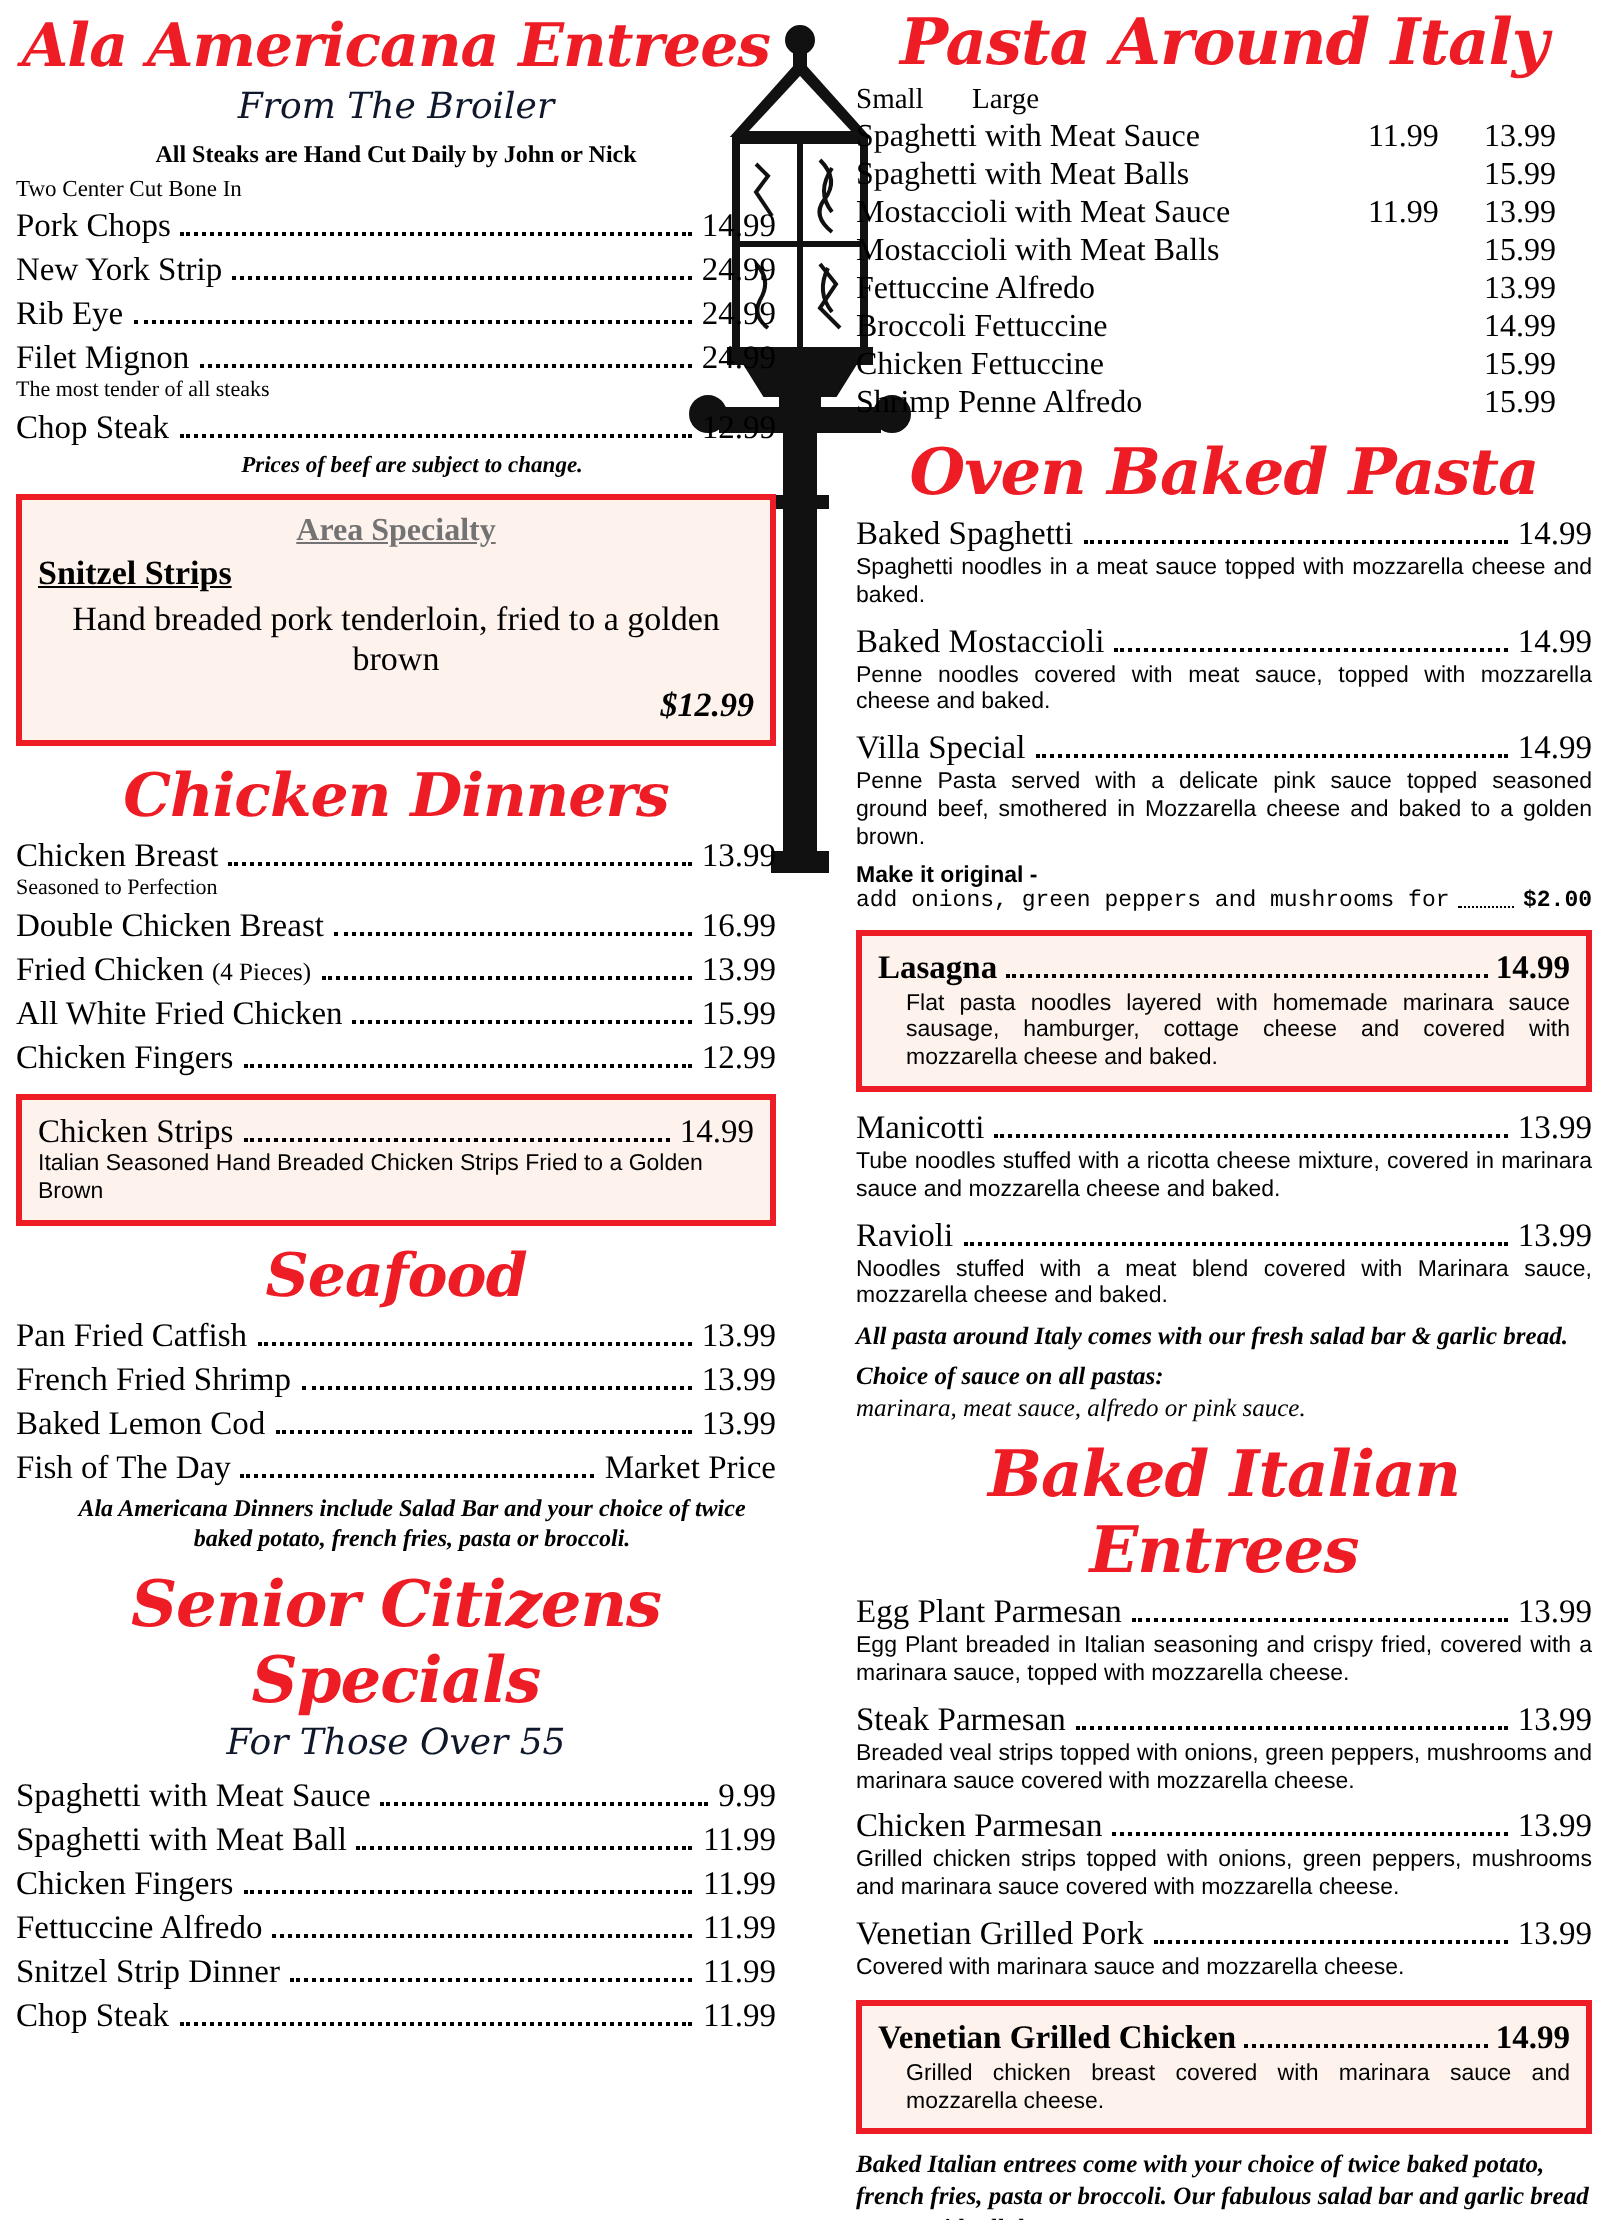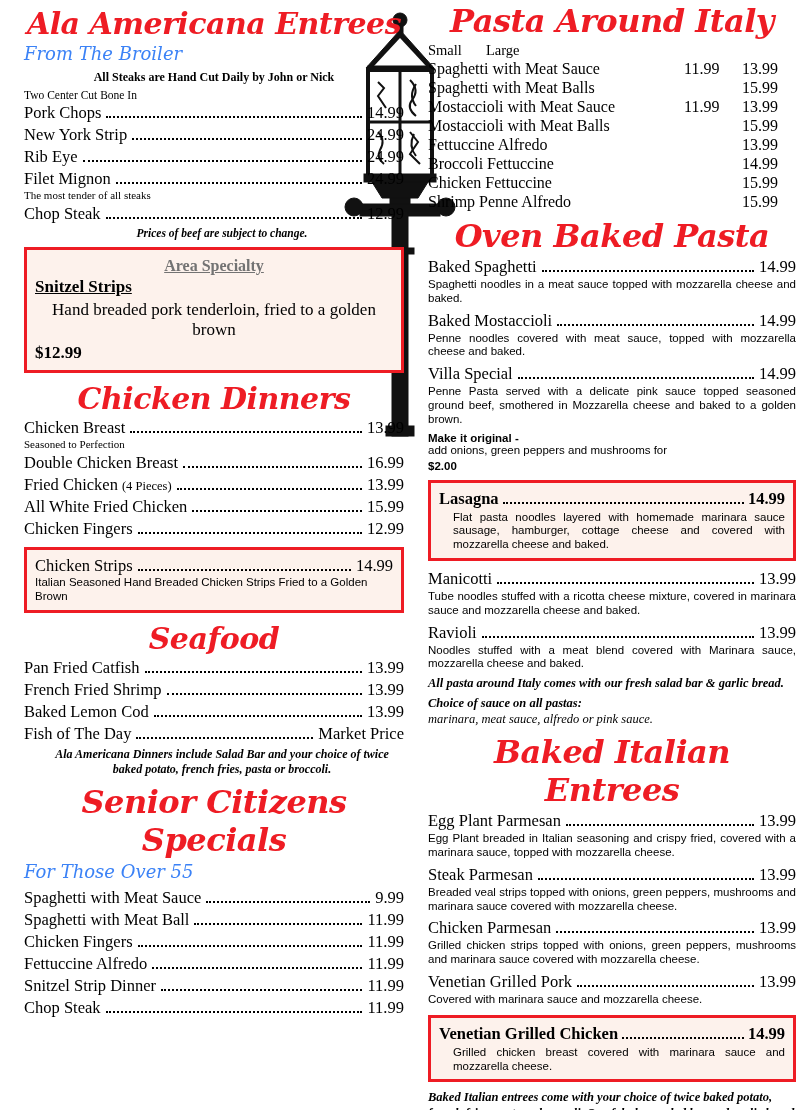--- a/index.html
+++ b/index.html
@@ -15,21 +15,21 @@
     position: relative;
     overflow: hidden;
   }
   .page {
     position: relative;
     width: 800px;
     height: 1110px;
   }
   .col-left {
     position: absolute;
-    left: 24px;
+    left: 8px;
     top: 0;
     width: 380px;
   }
   .col-right {
     position: absolute;
     left: 428px;
     top: 0;
     width: 368px;
   }
   .lamp {
@@ -49,22 +49,23 @@
     text-align: center;
     margin: 6px 0 2px 0;
     letter-spacing: -0.5px;
   }
   h1.script.big {
     font-size: 32px;
   }
   .sub-script {
     font-family: "DejaVu Serif", serif;
     font-style: italic;
-    color: #3b82f6;
+    color: #0f172a;
     font-size: 18px;
+    text-align: center;
     margin: 0 0 6px 0;
   }
   .note-bold {
     font-size: 12px;
     font-weight: bold;
     text-align: center;
     margin: 6px 0 4px 0;
   }
   .tiny-note {
     font-size: 11.5px;
@@ -137,22 +138,23 @@
     text-decoration: underline;
   }
   .box-desc {
     font-size: 17px;
     text-align: center;
     margin: 0 0 3px 0;
   }
   .box-price {
     font-weight: bold;
     font-size: 17px;
-    text-align: left;
+    text-align: right;
     margin: 2px 0 1px 0;
+    font-style: italic;
   }
 
   
   .two-col-head {
     display: flex;
     font-size: 14.5px;
     margin: 2px 0 0 0;
   }
   .two-col-head span.sm { width: 58px; text-align: left; }
   .two-col-head span.lg { width: 54px; text-align: left; }
@@ -188,25 +190,24 @@
     font-style: italic;
     margin: 1px 0 2px 0;
   }
   .bold-label {
     font-family: "Liberation Sans", sans-serif;
     font-size: 11.5px;
     font-weight: bold;
     margin: 4px 0 0 0;
   }
   .addon {
-    font-family: Liberation Sans, sans-serif;
+    font-family: Liberation Mono, monospace;
     display: flex;
-    align-items: flex-start;
+    align-items: flex-end;
     font-size: 11.5px;
-    flex-direction: column;
   }
   .addon .dots {
     flex: 1 1 auto;
     border-bottom: 1.5px dotted #000;
     margin: 0 4px 3px 4px;
   }
   .addon .pr { font-weight: bold; }
   .footer-note {
     font-size: 12.5px;
     font-weight: bold;

